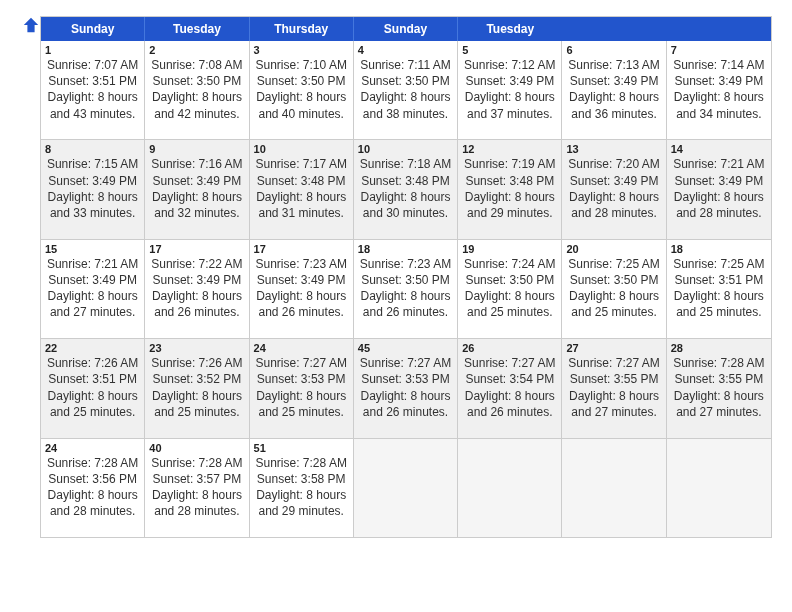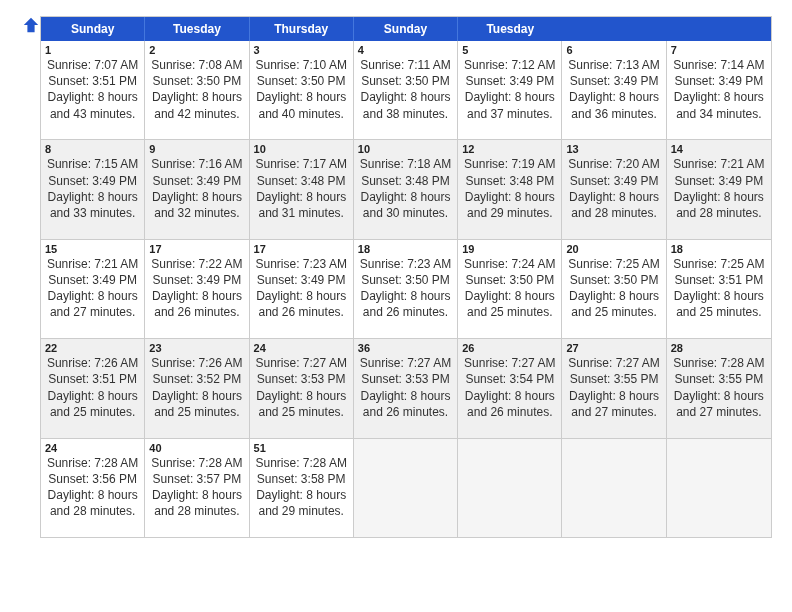--- a/index.html
+++ b/index.html
@@ -239,21 +239,21 @@
           </div>
           <div class="cal-cell alt-row">
             <span class="day-num">23</span>
             <div class="cell-text">Sunrise: 7:26 AM<br>Sunset: 3:52 PM<br>Daylight: 8 hours<br>and 25 minutes.</div>
           </div>
           <div class="cal-cell alt-row">
             <span class="day-num">24</span>
             <div class="cell-text">Sunrise: 7:27 AM<br>Sunset: 3:53 PM<br>Daylight: 8 hours<br>and 25 minutes.</div>
           </div>
           <div class="cal-cell alt-row">
-            <span class="day-num">36</span>
+            <span class="day-num">45</span>
             <div class="cell-text">Sunrise: 7:27 AM<br>Sunset: 3:53 PM<br>Daylight: 8 hours<br>and 26 minutes.</div>
           </div>
           <div class="cal-cell alt-row">
             <span class="day-num">26</span>
             <div class="cell-text">Sunrise: 7:27 AM<br>Sunset: 3:54 PM<br>Daylight: 8 hours<br>and 26 minutes.</div>
           </div>
           <div class="cal-cell alt-row">
             <span class="day-num">27</span>
             <div class="cell-text">Sunrise: 7:27 AM<br>Sunset: 3:55 PM<br>Daylight: 8 hours<br>and 27 minutes.</div>
           </div>

